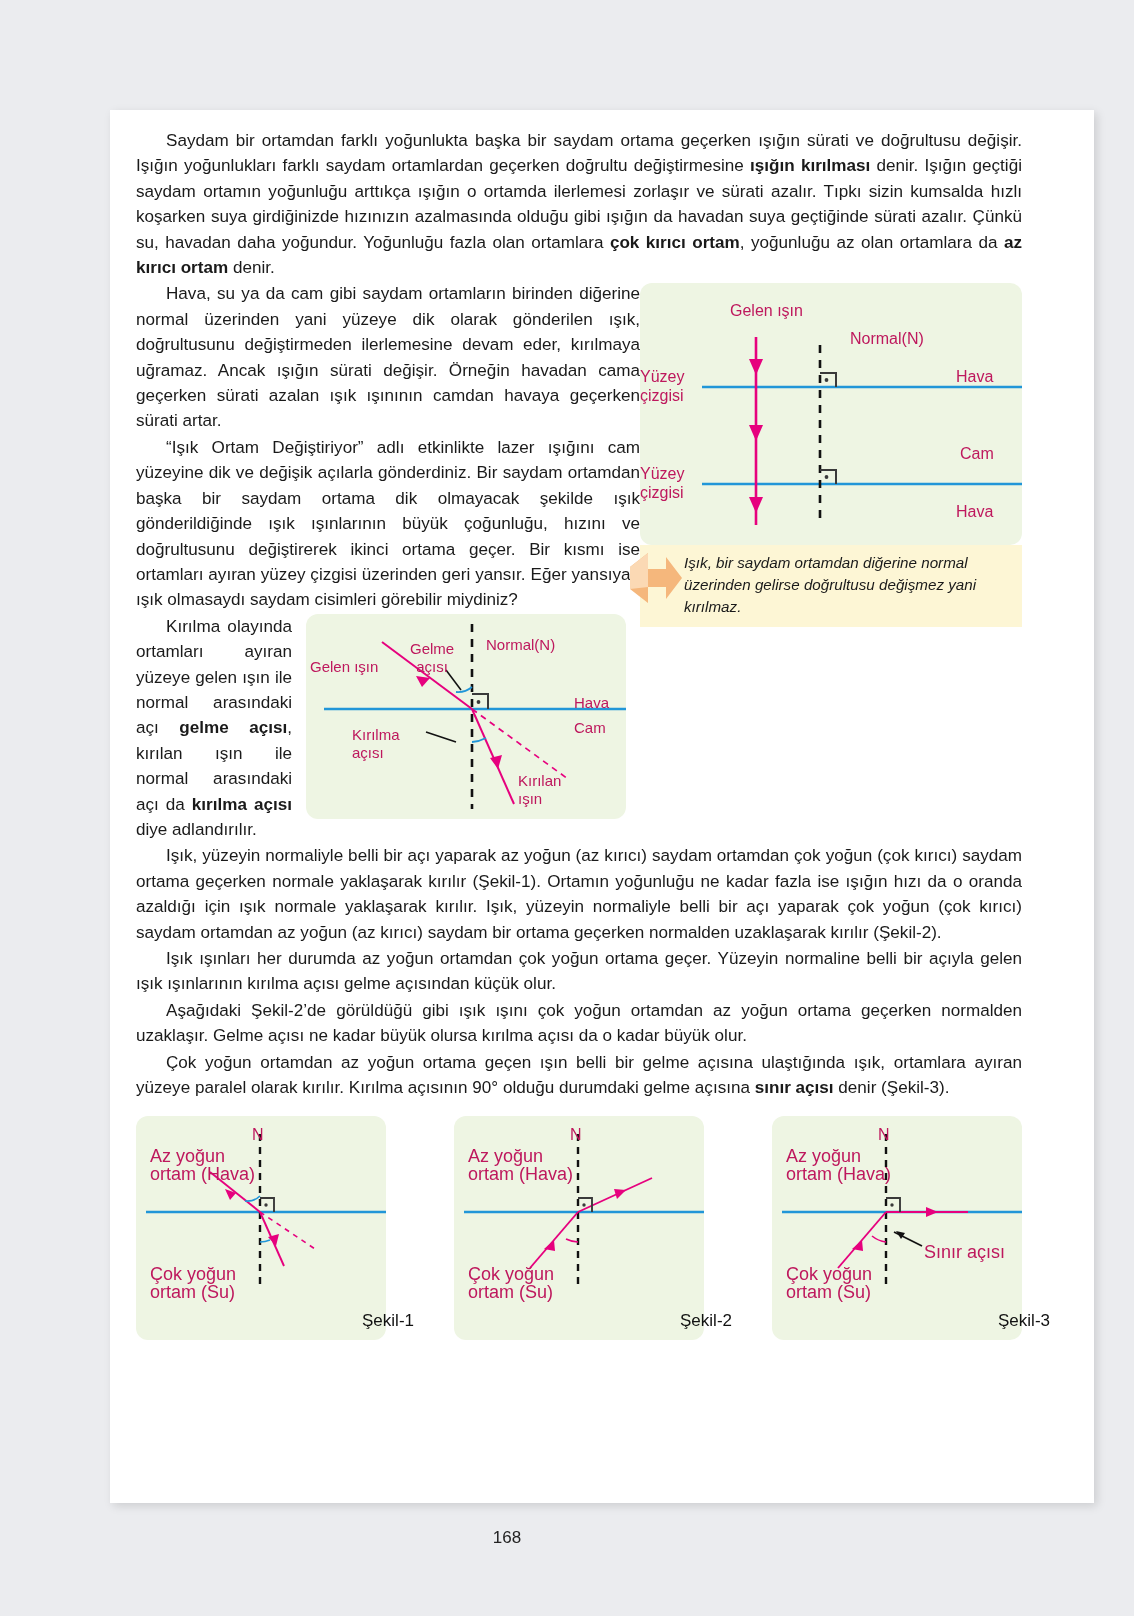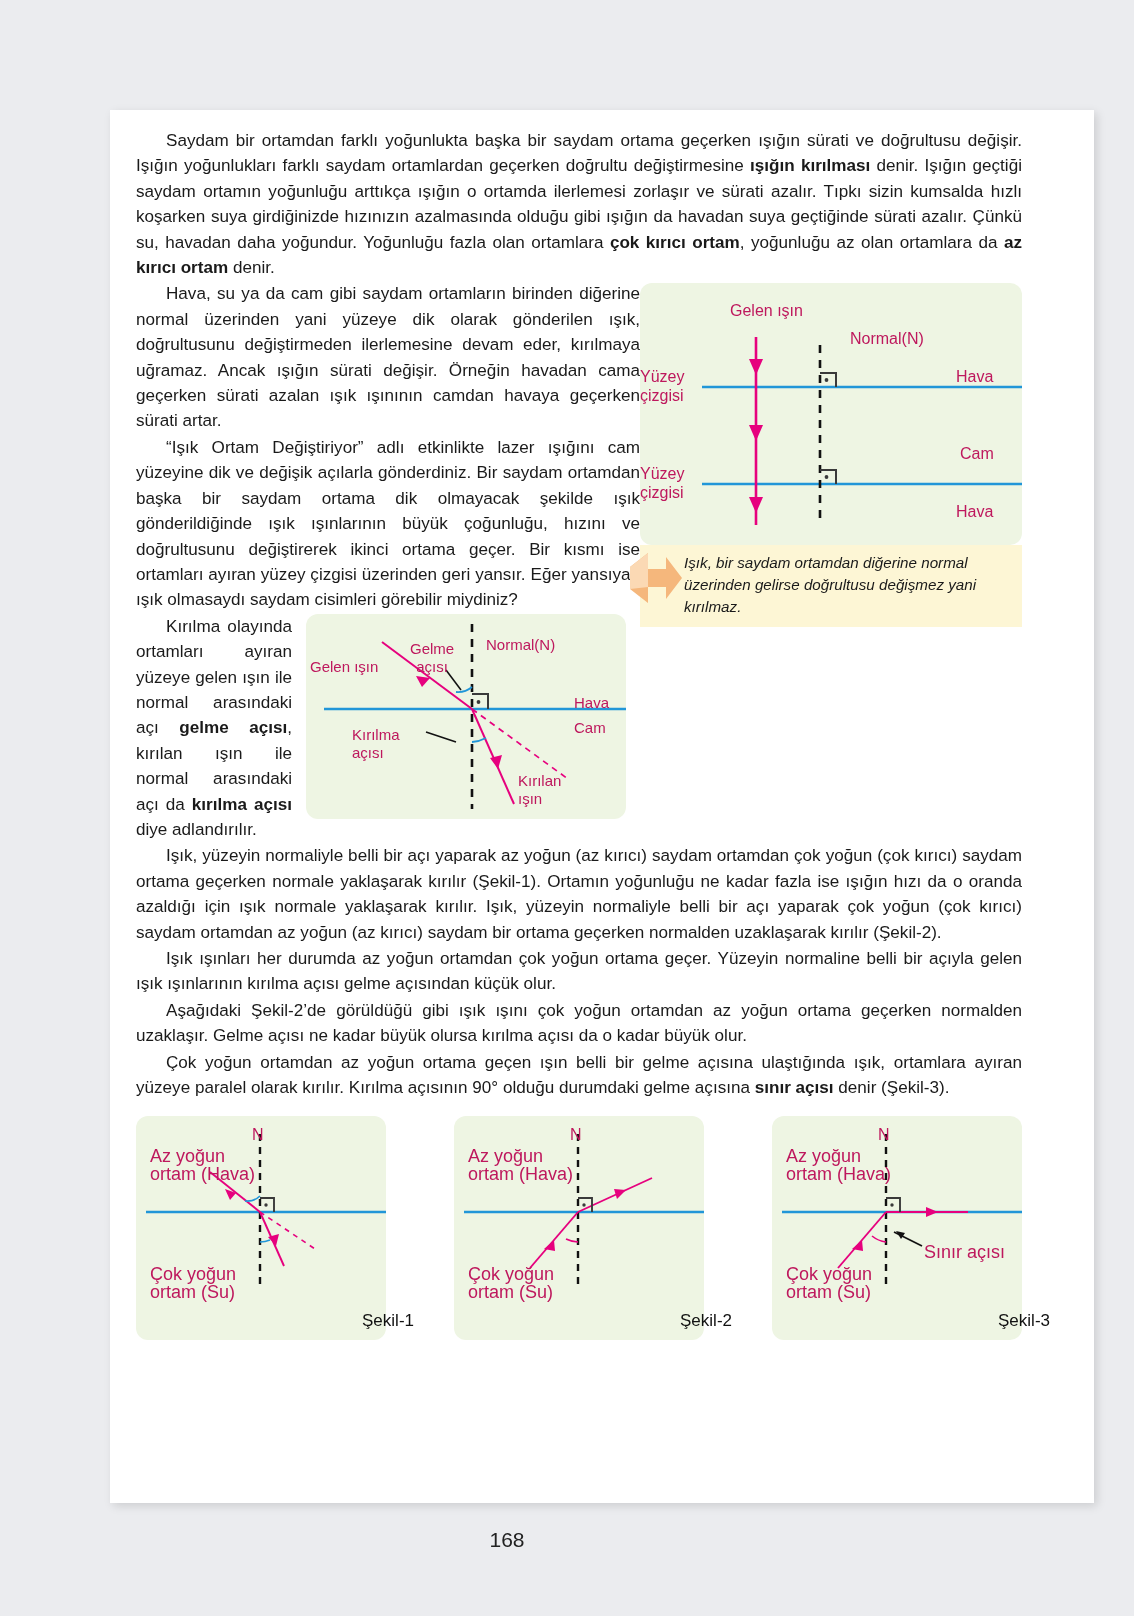--- a/index.html
+++ b/index.html
@@ -116,21 +116,21 @@
     color: #111;
     margin-left: 28px;
   }
 
   .pagenum {
     position: absolute;
     left: 0;
     top: 1528px;
     width: 1014px;
     text-align: center;
-    font-size: 21px;
+    font-size: 17px;
     color: #222;
   }
   svg { display: block; }
 </style>
 </head>
 <body>
 
 <div class="page">
   <div class="content">
 

